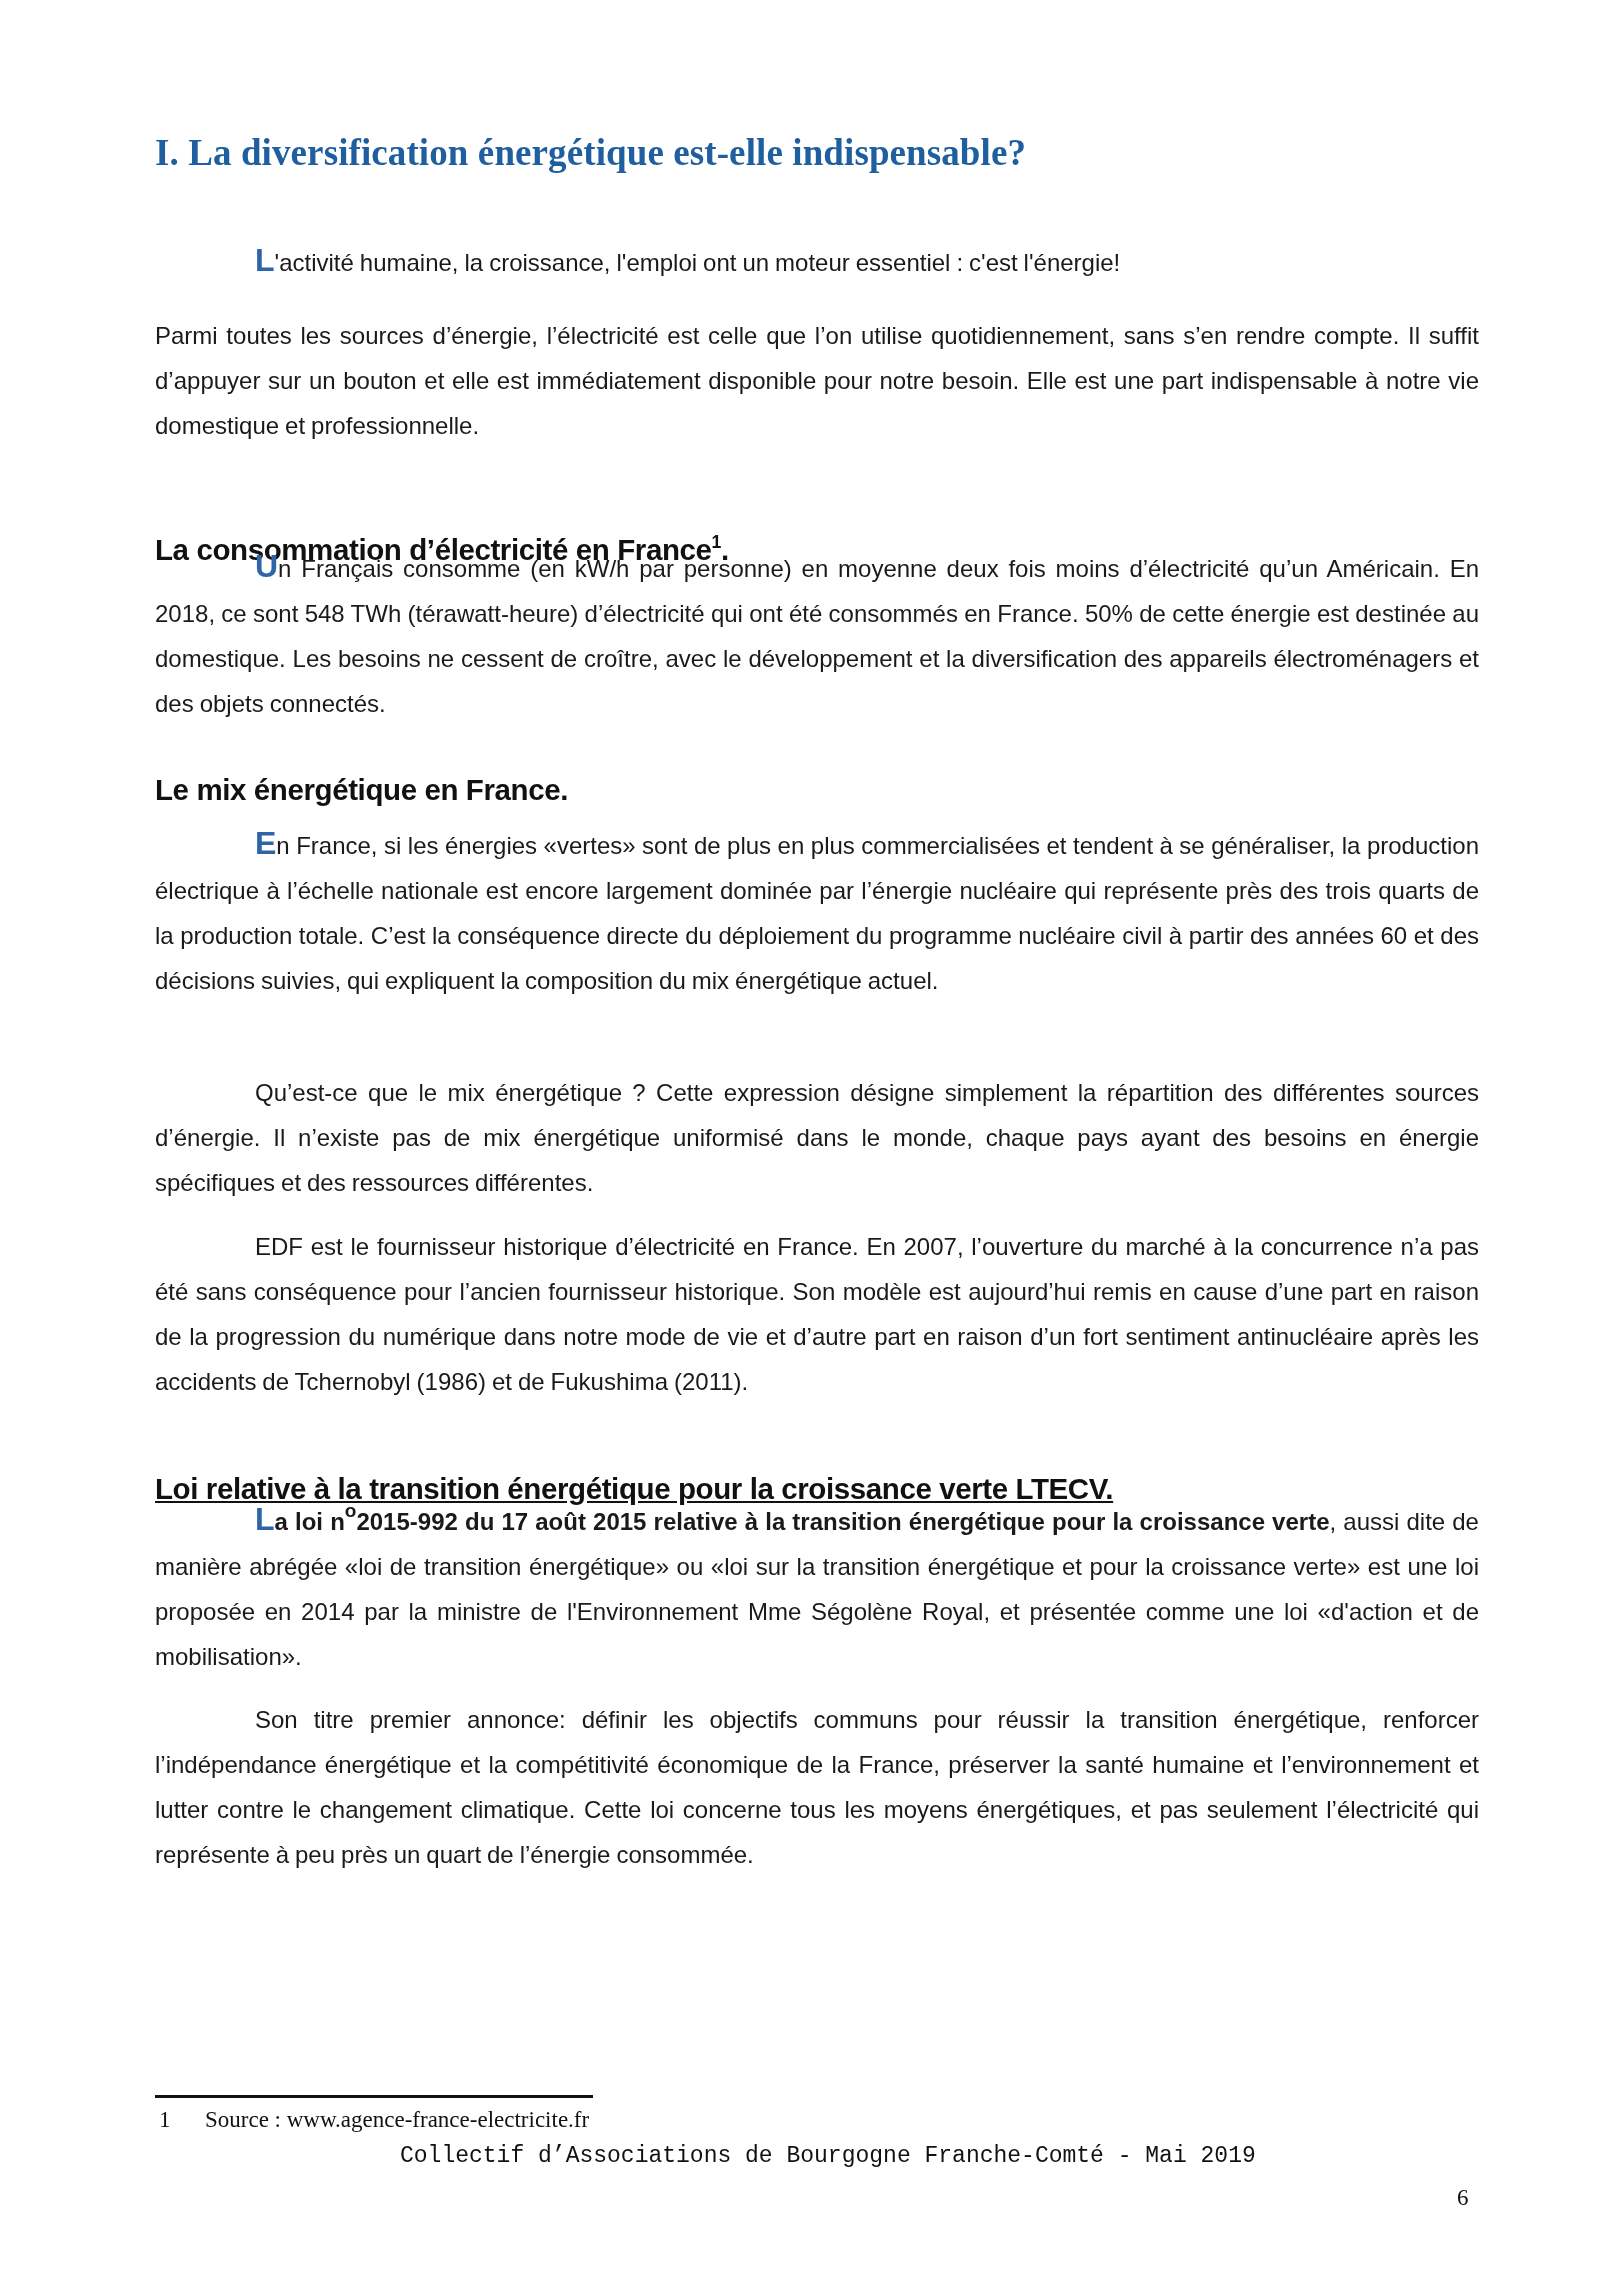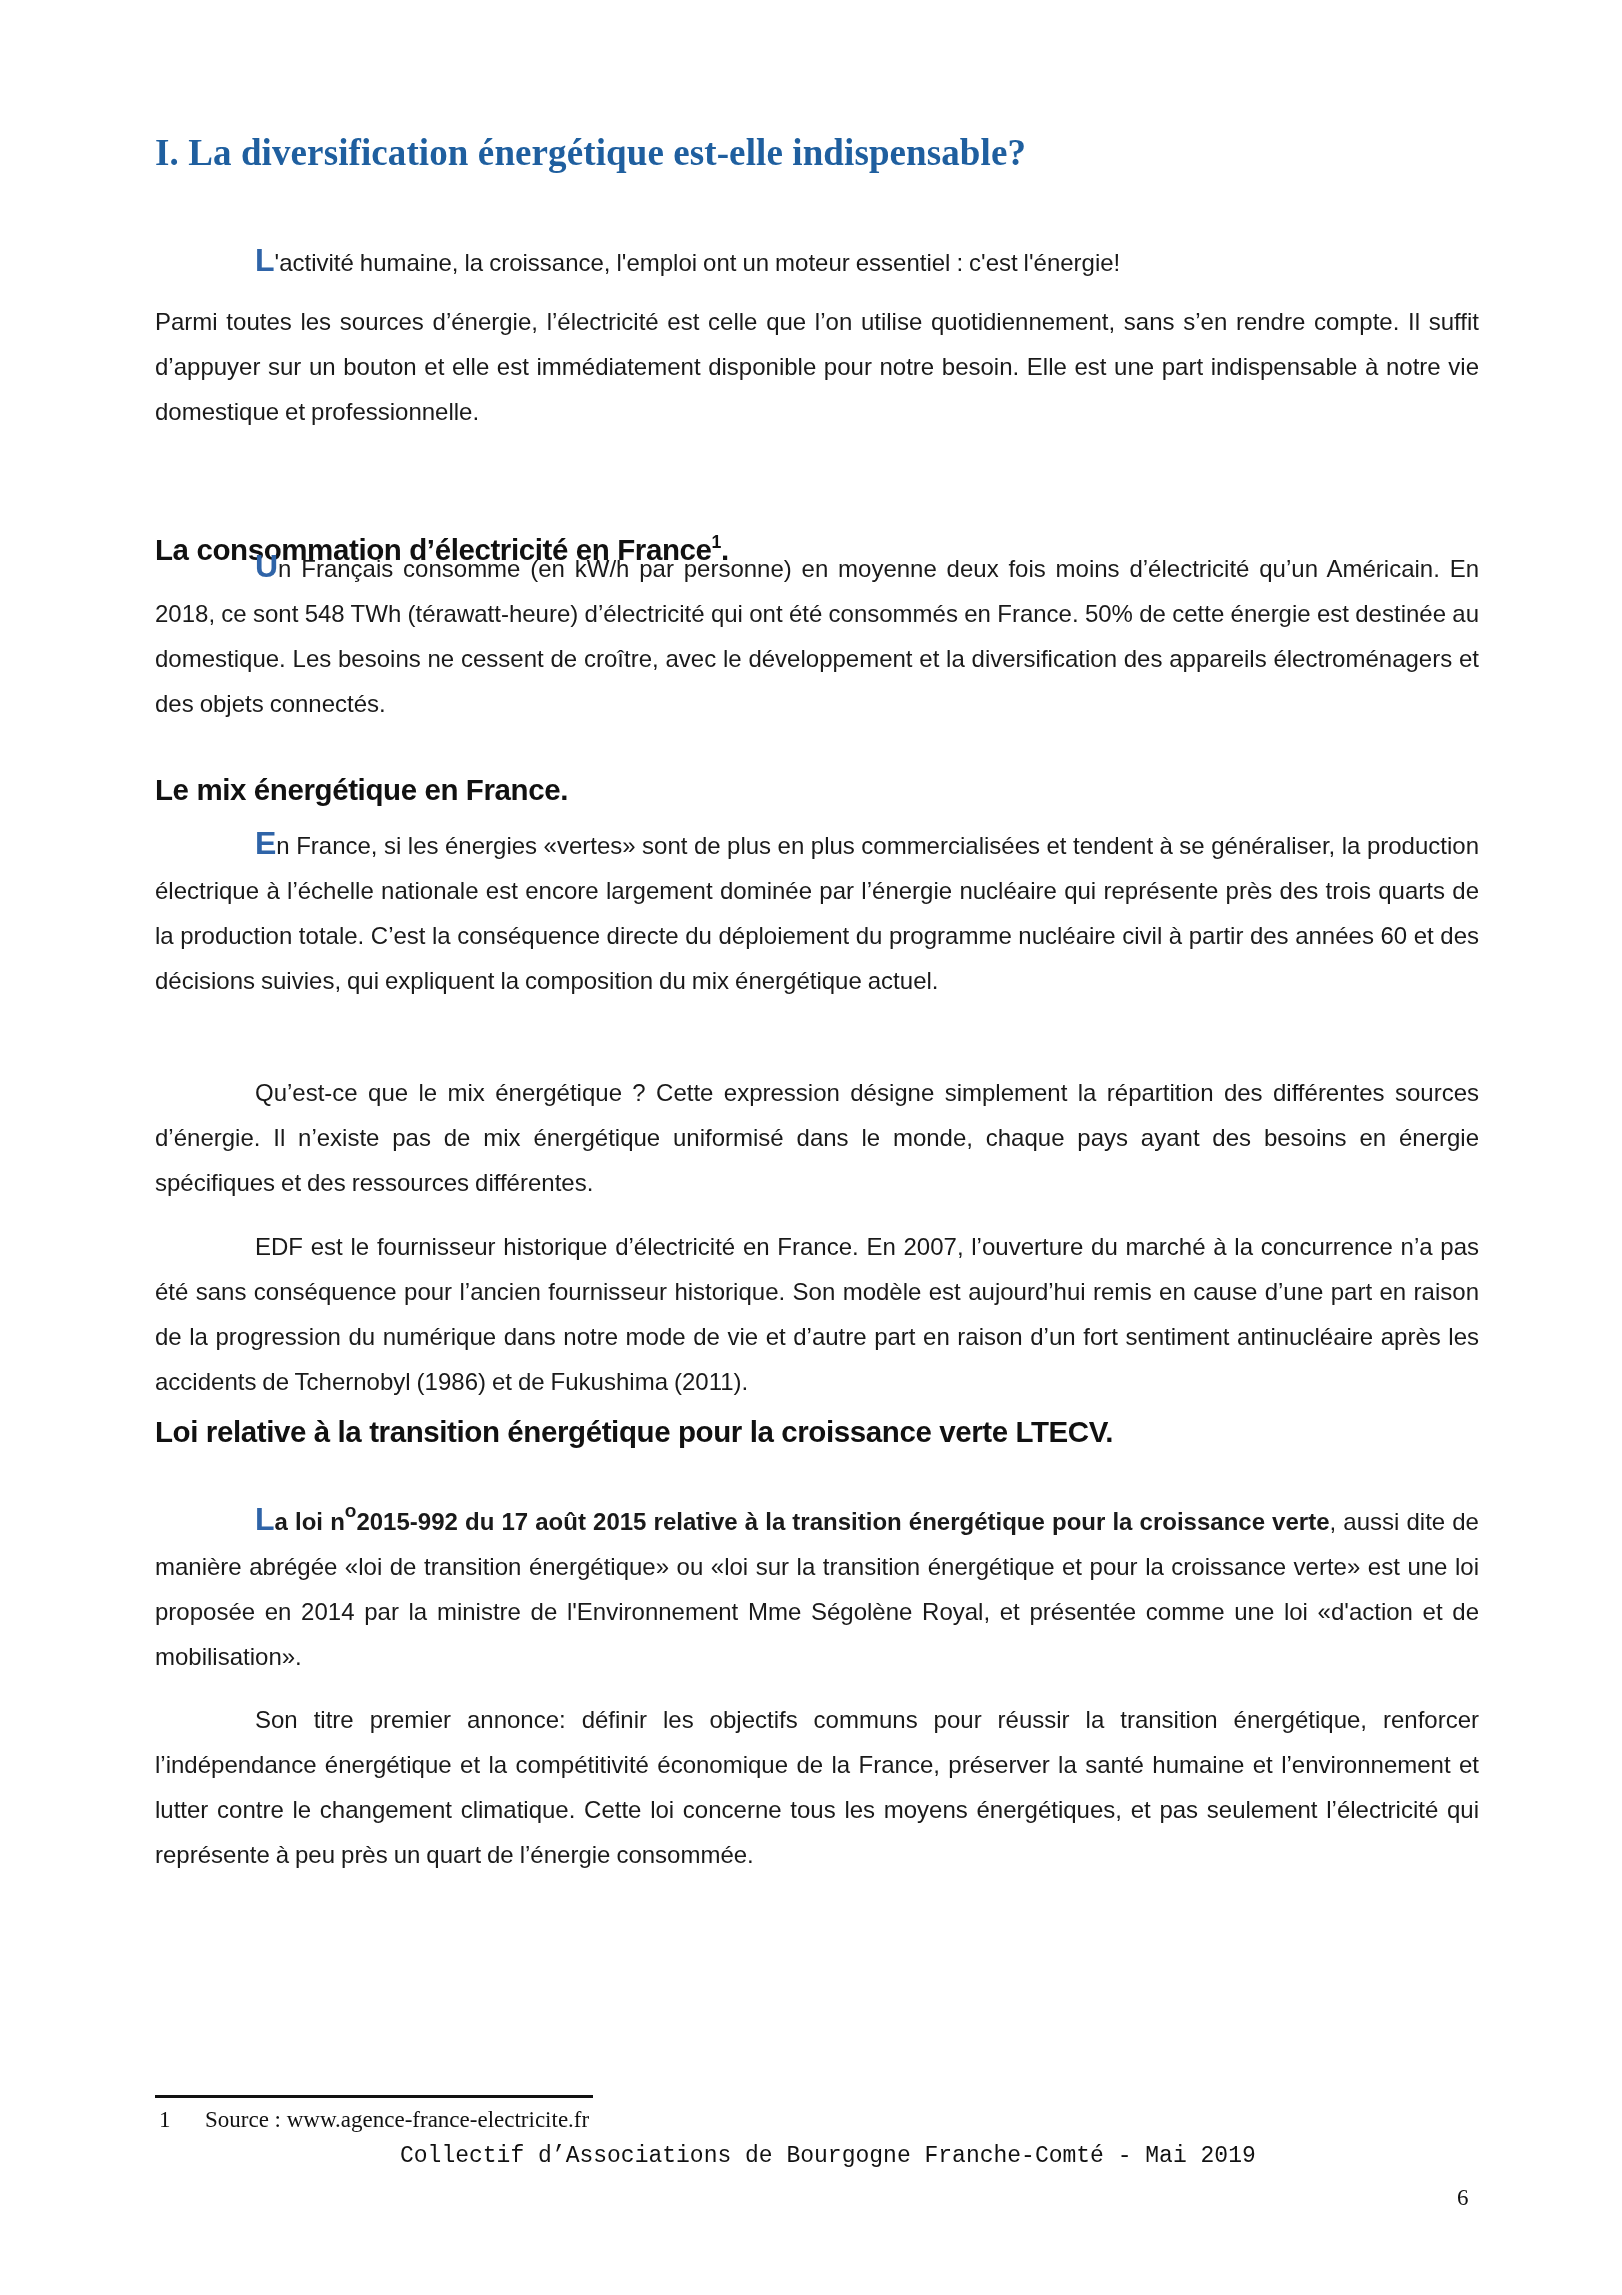--- a/index.html
+++ b/index.html
@@ -42,31 +42,31 @@
 </style>
 </head>
 <body>
 
 <div class="page">
 
   <h1 class="title">I. La diversification énergétique est-elle indispensable?</h1>
 
   <p class="body-text abs" style="top:238px; text-indent:100px;"><span class="dropcap">L</span><span>'activité humaine, la croissance, l'emploi ont un moteur essentiel : c'est l'énergie!</span></p>
 
-  <p class="body-text abs" style="top:299px;">Parmi toutes les sources d’énergie, l’électricité est celle que l’on utilise quotidiennement, sans s’en rendre compte. Il suffit d’appuyer sur un bouton et elle est immédiatement disponible pour notre besoin. Elle est une part indispensable à notre vie domestique et professionnelle.</p>
+  <p class="body-text abs" style="top:313px;">Parmi toutes les sources d’énergie, l’électricité est celle que l’on utilise quotidiennement, sans s’en rendre compte. Il suffit d’appuyer sur un bouton et elle est immédiatement disponible pour notre besoin. Elle est une part indispensable à notre vie domestique et professionnelle.</p>
 
   <h2 class="section abs" style="top:494px;margin-top:39px;"><span>La consommation d’électricité en France</span><sup class="fn">1</sup><span>.</span></h2>
   <p class="body-text abs indent" style="top:544px;"><span class="dropcap">U</span><span>n Français consomme (en kW/h par personne) en moyenne deux fois moins d’électricité qu’un Américain. En 2018, ce sont 548 TWh (térawatt-heure) d’électricité qui ont été consommés en France. 50% de cette énergie est destinée au domestique. Les besoins ne cessent de croître, avec le développement et la diversification des appareils électroménagers et des objets connectés.</span></p>
 
   <h2 class="section abs" style="top:773px;">Le mix énergétique en France.</h2>
   <p class="body-text abs indent" style="top:821px;"><span class="dropcap">E</span><span>n France, si les énergies «vertes» sont de plus en plus commercialisées et tendent à se généraliser, la production électrique à l’échelle nationale est encore largement dominée par l’énergie nucléaire qui représente près des trois quarts de la production totale. C’est la conséquence directe du déploiement du programme nucléaire civil à partir des années 60 et des décisions suivies, qui expliquent la composition du mix énergétique actuel.</span></p>
   <p class="body-text abs indent" style="top:1070px;">Qu’est-ce que le mix énergétique ? Cette expression désigne simplement la répartition des différentes sources d’énergie. Il n’existe pas de mix énergétique uniformisé dans le monde, chaque pays ayant des besoins en énergie spécifiques et des ressources différentes.</p>
   <p class="body-text abs indent" style="top:1224px;">EDF est le fournisseur historique d’électricité en France. En 2007, l’ouverture du marché à la concurrence n’a pas été sans conséquence pour l’ancien fournisseur historique. Son modèle est aujourd’hui remis en cause d’une part en raison de la progression du numérique dans notre mode de vie et d’autre part en raison d’un fort sentiment antinucléaire après les accidents de Tchernobyl (1986) et de Fukushima (2011).</p>
 
-  <h2 class="section abs" style="top:1415px;">Loi relative à la transition énergétique pour la croissance verte LTECV.</h2>
+  <h2 class="section abs" style="top:1472px;text-decoration:underline;">Loi relative à la transition énergétique pour la croissance verte LTECV.</h2>
   <p class="body-text abs indent" style="top:1497px;"><span class="dropcap">L</span><span class="bold"><span>a loi n</span><span class="sup-o">o</span><span>2015-992 du 17 août 2015 relative à la transition énergétique pour la croissance verte</span></span><span>, aussi dite de manière abrégée «loi de transition énergétique» ou «loi sur la transition énergétique et pour la croissance verte» est une loi proposée en 2014 par la ministre de l'Environnement Mme Ségolène Royal, et présentée comme une loi «d'action et de mobilisation».</span></p>
   <p class="body-text abs indent" style="top:1697px;">Son titre premier annonce: définir les objectifs communs pour réussir la transition énergétique, renforcer l’indépendance énergétique et la compétitivité économique de la France, préserver la santé humaine et l’environnement et lutter contre le changement climatique. Cette loi concerne tous les moyens énergétiques, et pas seulement l’électricité qui représente à peu près un quart de l’énergie consommée.</p>
 </div>
 
 <div class="fn-rule"></div>
 <div class="footnote"><span class="num">1</span><span>Source : www.agence-france-electricite.fr</span></div>
 
 <div class="footer">Collectif d’Associations de Bourgogne Franche-Comté  - Mai 2019</div>
 <div class="pagenum">6</div>
 

